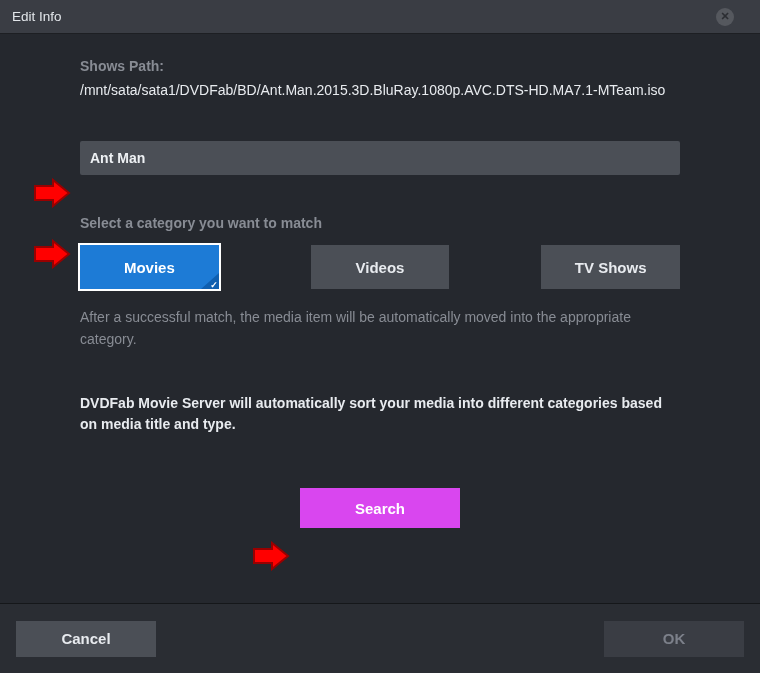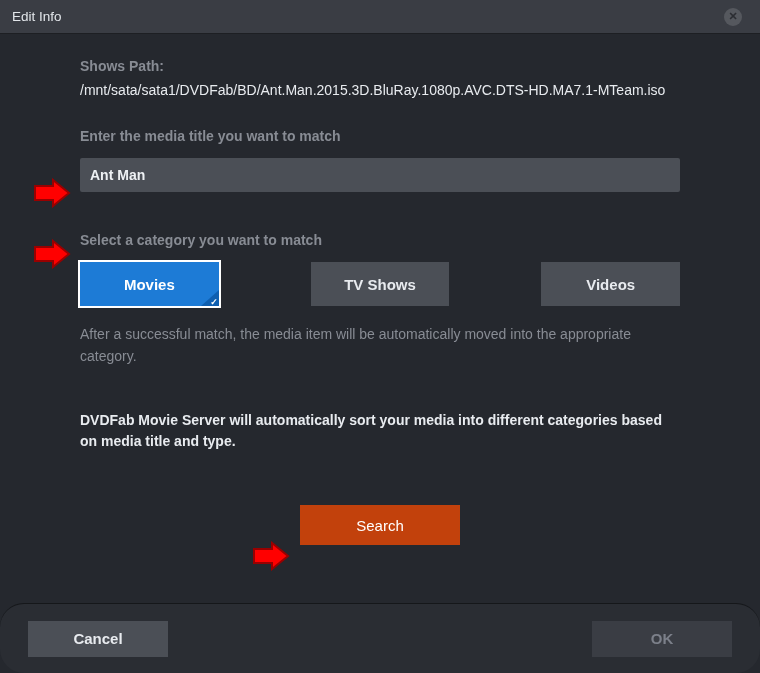--- a/index.html
+++ b/index.html
@@ -7,21 +7,21 @@
   body {
     font-family: "Segoe UI", Arial, sans-serif;
     background: #25282e;
     color: #cbd3dc;
     font-size: 14px;
   }
   .titlebar {
     display: flex;
     align-items: center;
     height: 34px;
-    padding: 0 18px 0 12px;
+    padding: 0 26px 0 12px;
     background: #3a3d44;
     border-bottom: 1px solid #1d1f23;
   }
   .titlebar-title {
     flex: 1;
     color: #e2e6ea;
     font-size: 13.5px;
   }
   .close-btn {
     width: 18px; height: 18px;
@@ -63,20 +63,21 @@
     height: 32px;
     padding: 17px 10px;
     background: #4b4f56;
     border: none;
     border-radius: 2px;
     color: #eef1f4;
     font-size: 14px;
     font-weight: bold;
     margin-bottom: 40px;
     outline: none;
+    margin-top: 13px;
   }
   .category-row {
     display: flex;
     gap: 92px;
     margin-bottom: 18px;
   }
   .category-btn {
     position: relative;
     width: 160px;
     height: 44px;
@@ -122,35 +123,34 @@
     line-height: 1.55;
     margin-bottom: 52px;
   }
   .search-row {
     display: flex;
     justify-content: center;
   }
   .search-btn {
     width: 160px;
     height: 40px;
-    background: #c2410c;
+    background: #d946ef;
     color: #ffffff;
     border: none;
     font-size: 15px;
-    font-weight: normal;
+    font-weight: bold;
     cursor: pointer;
   }
   .footer {
     height: 70px;
     border-top: 1px solid #15171a;
     background: #2a2d33;
     display: flex;
     align-items: center;
-    padding: 0 28px;
-    border-radius: 24px;
+    padding: 0 16px;
   }
   .footer-spacer { flex: 1; }
   .cancel-btn, .ok-btn {
     width: 140px;
     height: 36px;
     border: none;
     font-size: 15px;
     font-weight: bold;
     cursor: pointer;
   }
@@ -175,34 +175,33 @@
 <div class="titlebar">
   <div class="titlebar-title">Edit Info</div>
   <div class="close-btn">✕</div>
 </div>
 
 <div class="content">
 
   <div class="label">Shows Path:</div>
   <div class="path-value">/mnt/sata/sata1/DVDFab/BD/Ant.Man.2015.3D.BluRay.1080p.AVC.DTS-HD.MA7.1-MTeam.iso</div>
 
-  <div class="section-label">Enter the media title you want to match</div>
   <input class="title-input" type="text" value="Ant Man" style="">
 
   <div class="section-label">Select a category you want to match</div>
   <div class="category-row">
     <button class="category-btn selected">
       <span>Movies</span>
       <span class="category-check"></span>
     </button>
     <button class="category-btn">
-      <span>TV Shows</span>
+      <span>Videos</span>
     </button>
     <button class="category-btn">
-      <span>Videos</span>
+      <span>TV Shows</span>
     </button>
   </div>
   <div class="helper">After a successful match, the media item will be automatically moved into the appropriate category.</div>
 
   <div class="info">DVDFab Movie Server will automatically sort your media into different categories based on media title and type.</div>
 
   <div class="search-row">
     <button class="search-btn">Search</button>
   </div>
 

